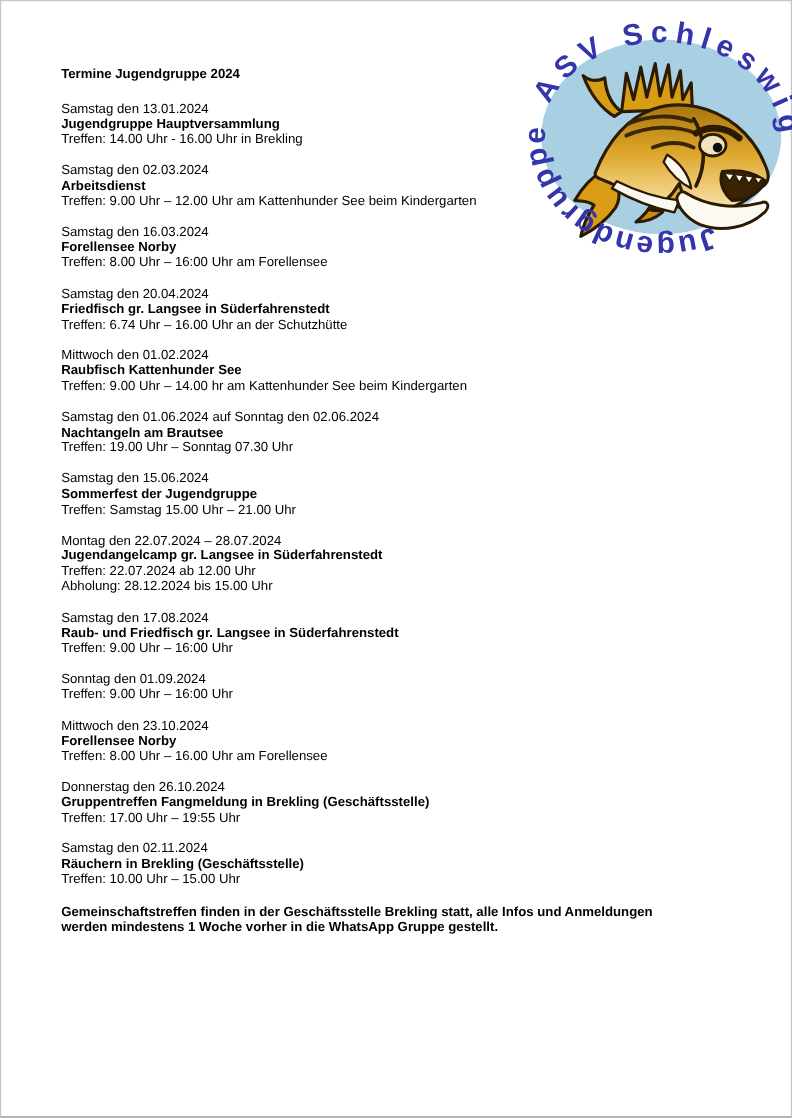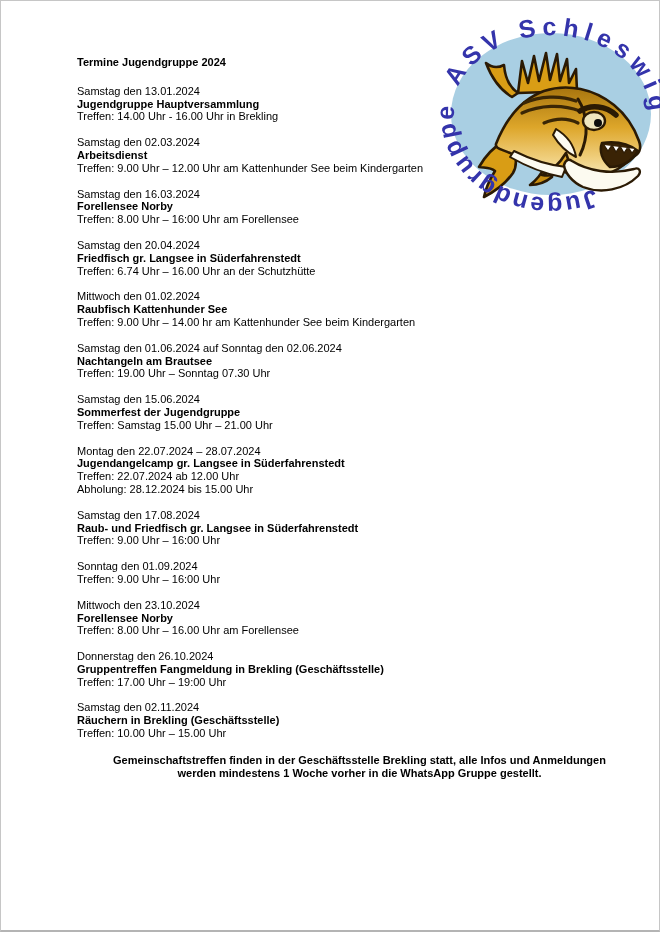--- a/index.html
+++ b/index.html
@@ -11,34 +11,34 @@
   }
   .page{
     position:absolute;inset:0;
     background:#ffffff;
     border:1px solid #c6c6c6;
     border-bottom:2px solid #b4b4b4;
     box-sizing:border-box;
   }
   .content{
     position:absolute;
-    left:76px;top:55px;
+    left:50px;top:55px;
     width:565px;
     color:#000;
     font-size:11px;
     line-height:12.8px;
   }
   .doc-title{
     font-size:11px;
     font-weight:bold;
     margin:0 0 16px 0;
   }
   .event{margin:0 0 13px 0;}
   .ev-title{font-weight:bold;}
-  .footer{margin-top:14px;font-weight:bold;text-align:center;}
+  .footer{margin-top:14px;font-weight:bold;}
   .footer .f-line{white-space:nowrap;}
   .logo{
     position:absolute;
     left:425px;top:0;
     width:235px;height:245px;
   }
   .logo svg{display:block;width:100%;height:100%;}
   .logo text{
     font-family:"Liberation Sans", sans-serif;
     font-weight:bold;
@@ -115,21 +115,21 @@
 
   <div class="event">
     <div class="ev-date">Mittwoch den 23.10.2024</div>
     <div class="ev-title">Forellensee Norby</div>
   <div class="ev-line">Treffen: 8.00 Uhr – 16.00 Uhr am Forellensee</div>
         </div>
 
   <div class="event">
     <div class="ev-date">Donnerstag den 26.10.2024</div>
     <div class="ev-title">Gruppentreffen Fangmeldung in Brekling (Geschäftsstelle)</div>
-  <div class="ev-line">Treffen: 17.00 Uhr – 19:00 Uhr</div>
+  <div class="ev-line">Treffen: 17.00 Uhr – 19:55 Uhr</div>
         </div>
 
   <div class="event">
     <div class="ev-date">Samstag den 02.11.2024</div>
     <div class="ev-title">Räuchern in Brekling (Geschäftsstelle)</div>
   <div class="ev-line">Treffen: 10.00 Uhr – 15.00 Uhr</div>
         </div>
 
 </div>
     <div class="footer" id="footer">

